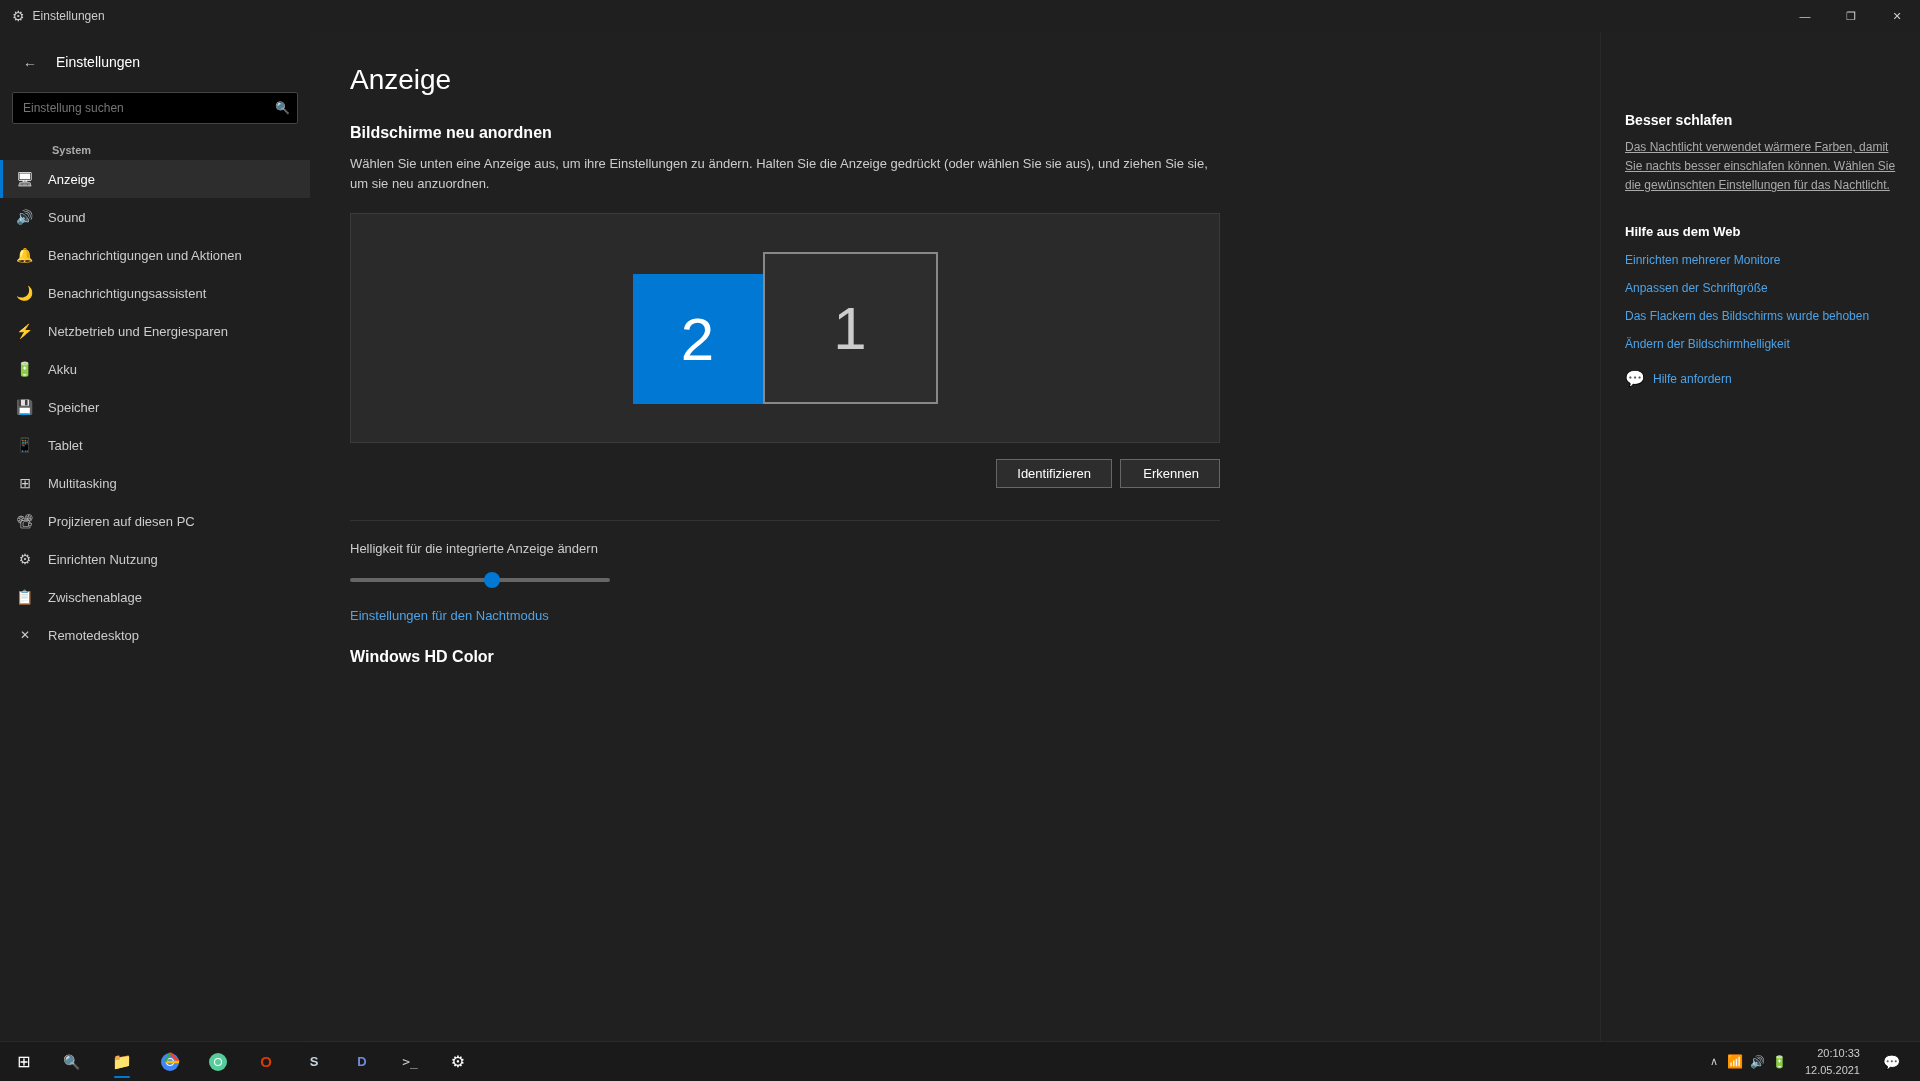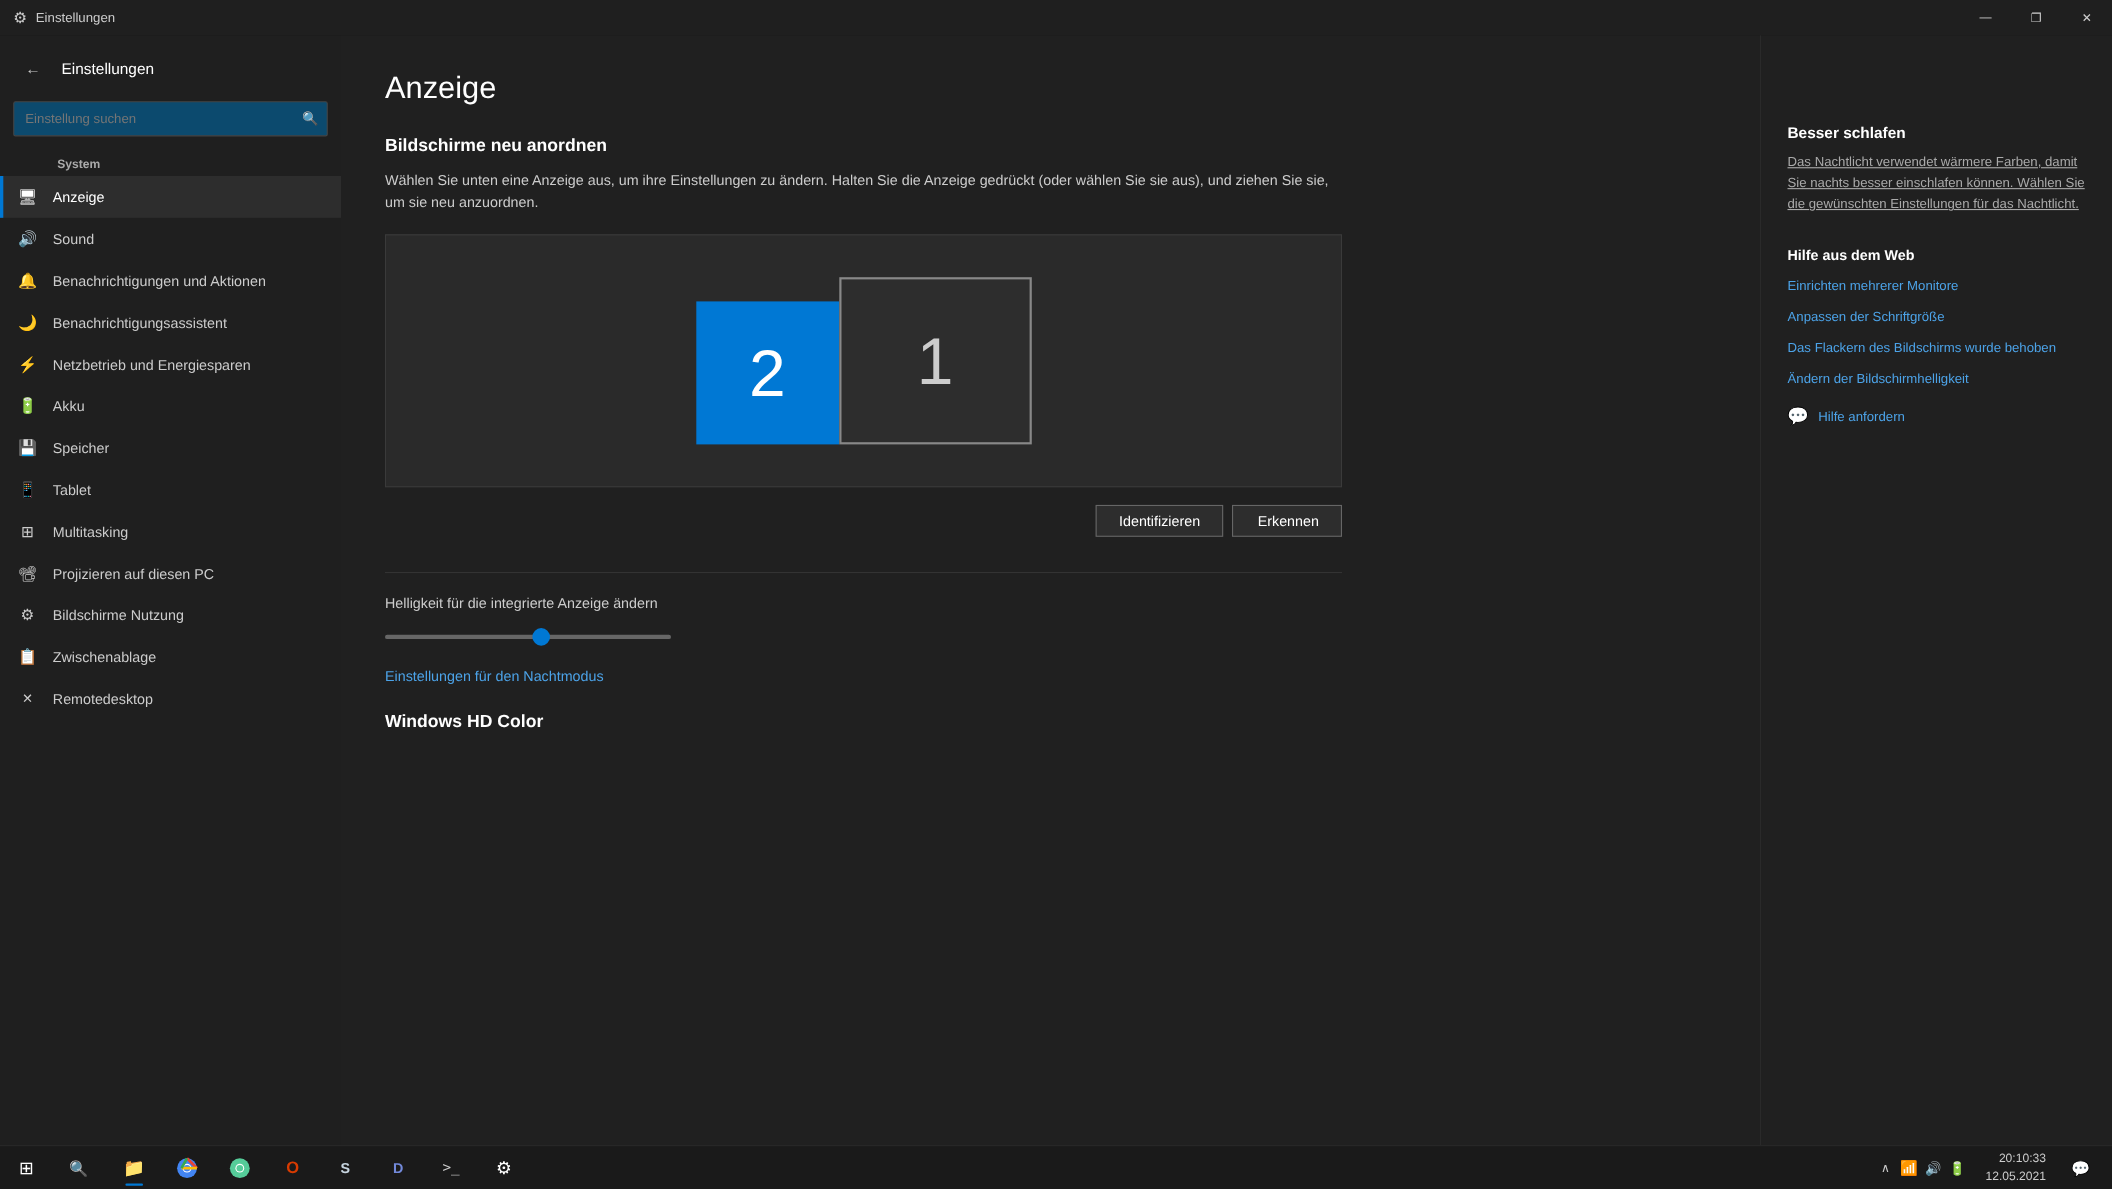--- a/index.html
+++ b/index.html
@@ -88,21 +88,21 @@
       font-size: 14px;
       color: #ffffff;
     }
     .search-box {
       margin: 8px 12px 12px 12px;
       position: relative;
     }
     .search-input {
       width: 100%;
       height: 32px;
-      background: #0c4a6e;
+      background: #000000;
       border: 1px solid #444;
       border-radius: 2px;
       color: #aaa;
       font-size: 12px;
       padding: 0 30px 0 10px;
       outline: none;
     }
     .search-icon-wrap {
       position: absolute;
       right: 8px;
@@ -553,21 +553,21 @@
     <div class="sidebar-item">
       <span class="sidebar-item-icon">⊞</span>
       <span>Multitasking</span>
     </div>
     <div class="sidebar-item">
       <span class="sidebar-item-icon">📽</span>
       <span>Projizieren auf diesen PC</span>
     </div>
     <div class="sidebar-item">
       <span class="sidebar-item-icon">⚙</span>
-      <span>Bildschirme Nutzung</span>
+      <span>Einrichten Nutzung</span>
     </div>
     <div class="sidebar-item">
       <span class="sidebar-item-icon">📋</span>
       <span>Zwischenablage</span>
     </div>
     <div class="sidebar-item">
       <span class="sidebar-item-icon" style="font-size:12px;">✕</span>
       <span>Remotedesktop</span>
     </div>
   </div>

